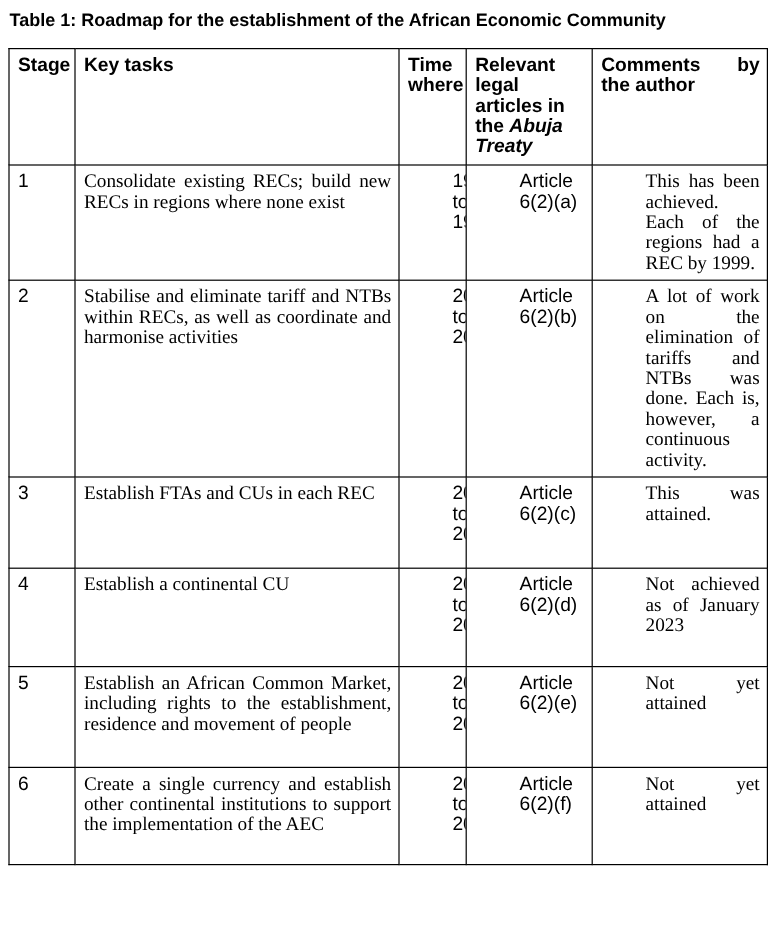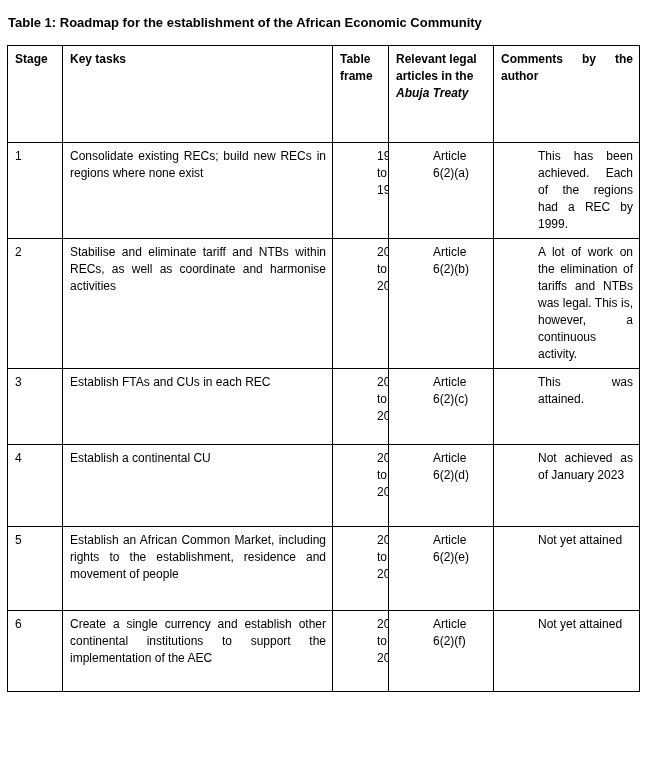--- a/index.html
+++ b/index.html
@@ -12,43 +12,43 @@
     color: #000000;
     font-family: "Liberation Sans", sans-serif;
     overflow: hidden;
   }
   .page {
     width: 650px;
     height: 780px;
     padding: 7px 0 0 8px;
   }
   .table-title {
-    font-size: 13px;
+    font-size: 15px;
     font-weight: bold;
     line-height: 16px;
-    margin: 8px 0 14px 0;
+    margin: 3px 0 14px 0;
   }
   table.roadmap {
     border-collapse: collapse;
     table-layout: fixed;
     width: 632px;
     margin-left: -1px;
   }
   th, td {
     border: 1.5px solid #000000;
     vertical-align: top;
     padding: 5px 6px 5px 7px;
-    font-size: 12px;
+    font-size: 16px;
     line-height: 17px;
     text-align: left;
     font-weight: normal;
     overflow: hidden;
   }
   th { font-weight: bold; }
-  td.cell-key-tasks, td.cell-comments { text-align: justify; }
+  td.cell-key-tasks, td.cell-comments { text-align: justify; font-family: Liberation Serif, serif; }
   th.col-comments { text-align: justify; margin-left: 24px; }
   td.cell-time, td.cell-legal, td.cell-comments { white-space: pre-line; padding-left: 44px; }
   thead tr      { height: 97px; }
   tbody tr.r1   { height: 83px; }
   tbody tr.r2   { height: 122px; }
   tbody tr.r3   { height: 76px; }
   tbody tr.r4   { height: 82px; }
   tbody tr.r5   { height: 84px; }
   tbody tr.r6   { height: 81px; }
   tbody tr.r7   { height: 109px; }
@@ -65,21 +65,21 @@
       <col style="width:55px">
         <col style="width:270px">
         <col style="width:56px">
         <col style="width:105px">
         <col style="width:146px">
     </colgroup>
     <thead>
       <tr>
         <th class="col-stage">Stage</th>
         <th class="col-key-tasks">Key tasks</th>
-        <th class="col-time">Table frame</th>
+        <th class="col-time">Time where</th>
         <th class="col-legal"><span>Relevant legal articles in the </span><i>Abuja Treaty</i></th>
         <th class="col-comments">Comments by the author</th>
       </tr>
     </thead>
     <tbody>
       <tr class="r1">
         <td class="cell-stage">1</td>
         <td class="cell-key-tasks">Consolidate existing RECs; build new RECs in regions where none exist</td>
         <td class="cell-time">1994
 to
@@ -89,21 +89,21 @@
         <td class="cell-comments"><span>This has been achieved. Each of the regions had a REC by 1999.</span><i></i><span></span></td>
       </tr>
       <tr class="r2">
         <td class="cell-stage">2</td>
         <td class="cell-key-tasks">Stabilise and eliminate tariff and NTBs within RECs, as well as coordinate and harmonise activities</td>
         <td class="cell-time">2000
 to
 2007</td>
         <td class="cell-legal">Article
 6(2)(b)</td>
-        <td class="cell-comments"><span>A lot of work on the elimination of tariffs and NTBs was legal. This is, however, a continuous activity.</span><i></i><span></span></td>
+        <td class="cell-comments"><span>A lot of work on the elimination of tariffs and NTBs was done. Each is, however, a continuous activity.</span><i></i><span></span></td>
       </tr>
       <tr class="r3">
         <td class="cell-stage">3</td>
         <td class="cell-key-tasks">Establish FTAs and CUs in each REC</td>
         <td class="cell-time">2008
 to
 2017</td>
         <td class="cell-legal">Article
 6(2)(c)</td>
         <td class="cell-comments"><span>This was attained.</span><i></i><span></span></td>

